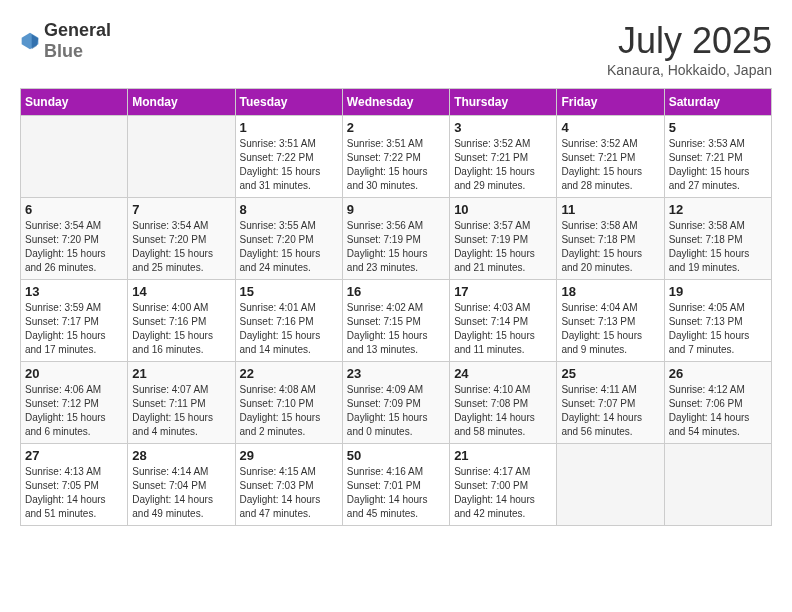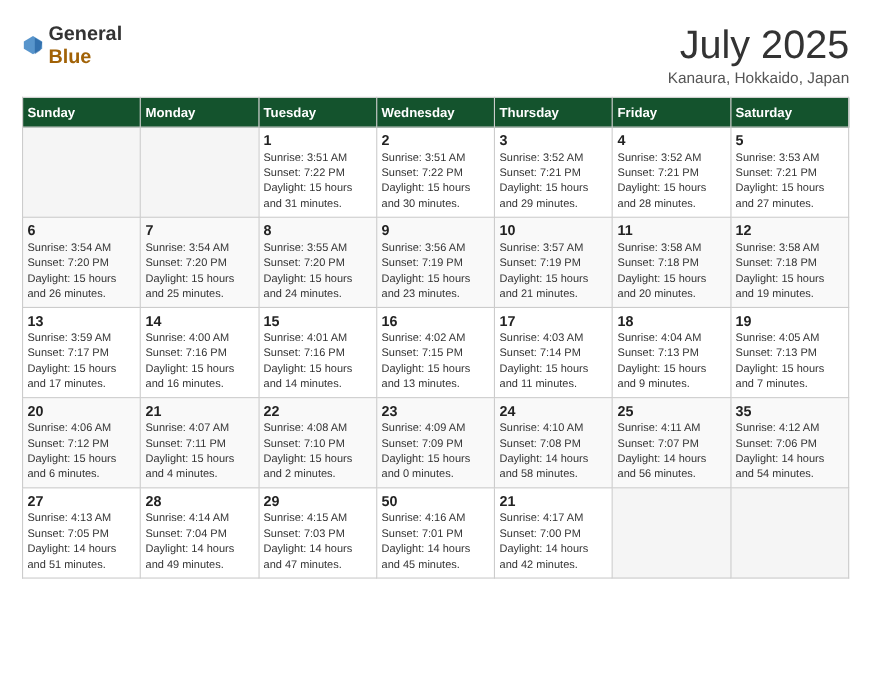--- a/index.html
+++ b/index.html
@@ -23,21 +23,21 @@
     }
     .logo-text-general {
       font-size: 18px;
       font-weight: bold;
       color: #333;
       text-align: right;
     }
     .logo-text-blue {
       font-size: 18px;
       font-weight: bold;
-      color: #a16207;
+      color: #737373;
     }
     .logo-icon {
       width: 20px;
       height: 20px;
     }
     .title-area {
       text-align: right;
     }
     .month-title {
       font-size: 36px;
@@ -47,21 +47,21 @@
     .subtitle {
       font-size: 14px;
       color: #555;
     }
     table {
       width: 100%;
       border-collapse: collapse;
       font-size: 11px;
     }
     thead tr th {
-      background-color: #14532d;
+      background-color: #a21caf;
       color: #fff;
       padding: 6px 4px;
       text-align: left;
       font-size: 12px;
       font-weight: bold;
       border: 1px solid #ccc;
     }
     tbody tr td {
       border: 1px solid #ccc;
       vertical-align: top;
@@ -224,21 +224,21 @@
         </td>
         <td>
           <span class="day-number">24</span>
           <div class="day-info">Sunrise: 4:10 AM<br>Sunset: 7:08 PM<br>Daylight: 14 hours and 58 minutes.</div>
         </td>
         <td>
           <span class="day-number">25</span>
           <div class="day-info">Sunrise: 4:11 AM<br>Sunset: 7:07 PM<br>Daylight: 14 hours and 56 minutes.</div>
         </td>
         <td>
-          <span class="day-number">35</span>
+          <span class="day-number">26</span>
           <div class="day-info">Sunrise: 4:12 AM<br>Sunset: 7:06 PM<br>Daylight: 14 hours and 54 minutes.</div>
         </td>
       </tr>
       <tr>
         <td>
           <span class="day-number">27</span>
           <div class="day-info">Sunrise: 4:13 AM<br>Sunset: 7:05 PM<br>Daylight: 14 hours and 51 minutes.</div>
         </td>
         <td>
           <span class="day-number">28</span>

